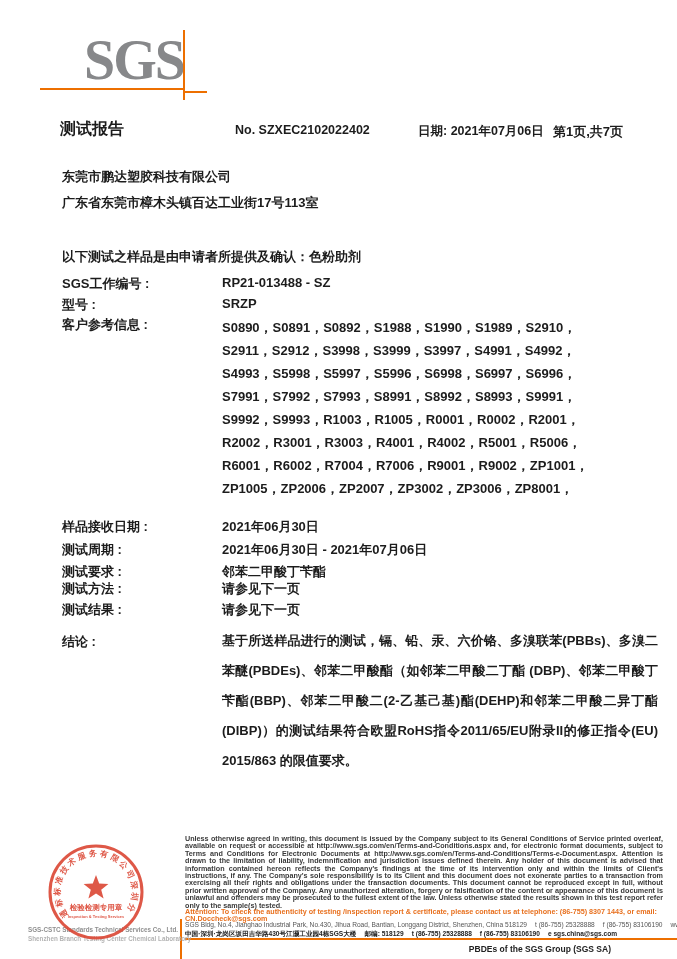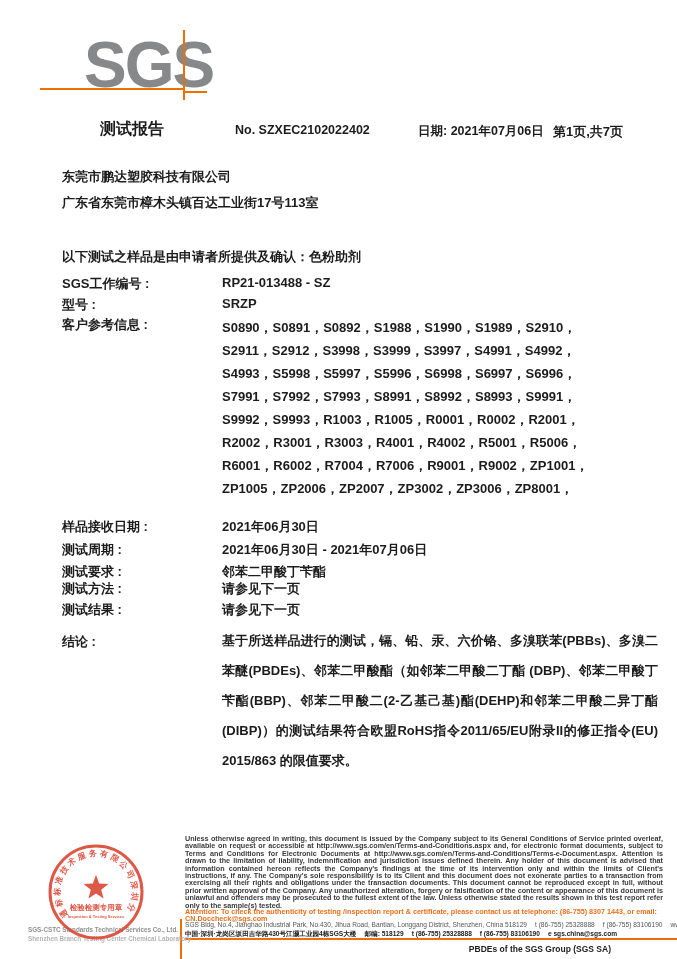--- a/index.html
+++ b/index.html
@@ -1,28 +1,28 @@
 <!DOCTYPE html>
 <html><head>
 <meta charset="utf-8">
 <style>
   * { margin:0; padding:0; box-sizing:border-box; }
   html,body { background:#ffffff; }
   body { font-family:"Liberation Sans","DejaVu Sans",sans-serif; color:#1c1c1c; }
   .page { position:relative; width:677px; height:959px; background:#ffffff; overflow:hidden; }
 
   
-  .logo { position:absolute; left:84px; top:28px; font-size:64px; font-weight:700;
-          color:#87888a; letter-spacing:-2px; font-family:Liberation Sans, sans-serif; }
+  .logo { position:absolute; left:84px; top:28px; font-size:56px; font-weight:700;
+          color:#87888a; letter-spacing:-2px; font-family:Liberation Serif, serif; }
   .hline-logo { position:absolute; left:40px; top:88px; width:145px; height:2px; background:#ed6f00; }
   .hline-logo2 { position:absolute; left:185px; top:91px; width:22px; height:2px; background:#ed6f00; }
   .vline-logo { position:absolute; left:183px; top:30px; width:2px; height:70px; background:#ed6f00; }
 
   .title-row span { position:absolute; font-weight:700; }
-  .doc-title { left:60px; top:119px; font-size:16px;margin-left:40px; }
+  .doc-title { left:60px; top:119px; font-size:16px; }
   .doc-no    { left:235px; top:123px; font-size:12.5px; }
   .doc-date  { left:418px; top:123px; font-size:12.5px; }
   .doc-page  { left:553px; top:123px; font-size:13px; }
 
   .company { position:absolute; left:62px; top:164px; font-size:13px; font-weight:700; line-height:26px; }
 
   .intro { position:absolute; left:62px; top:248px; font-size:13px; font-weight:700; }
 
   
   .row { position:absolute; left:62px; width:593px; font-size:13px; font-weight:700; }

